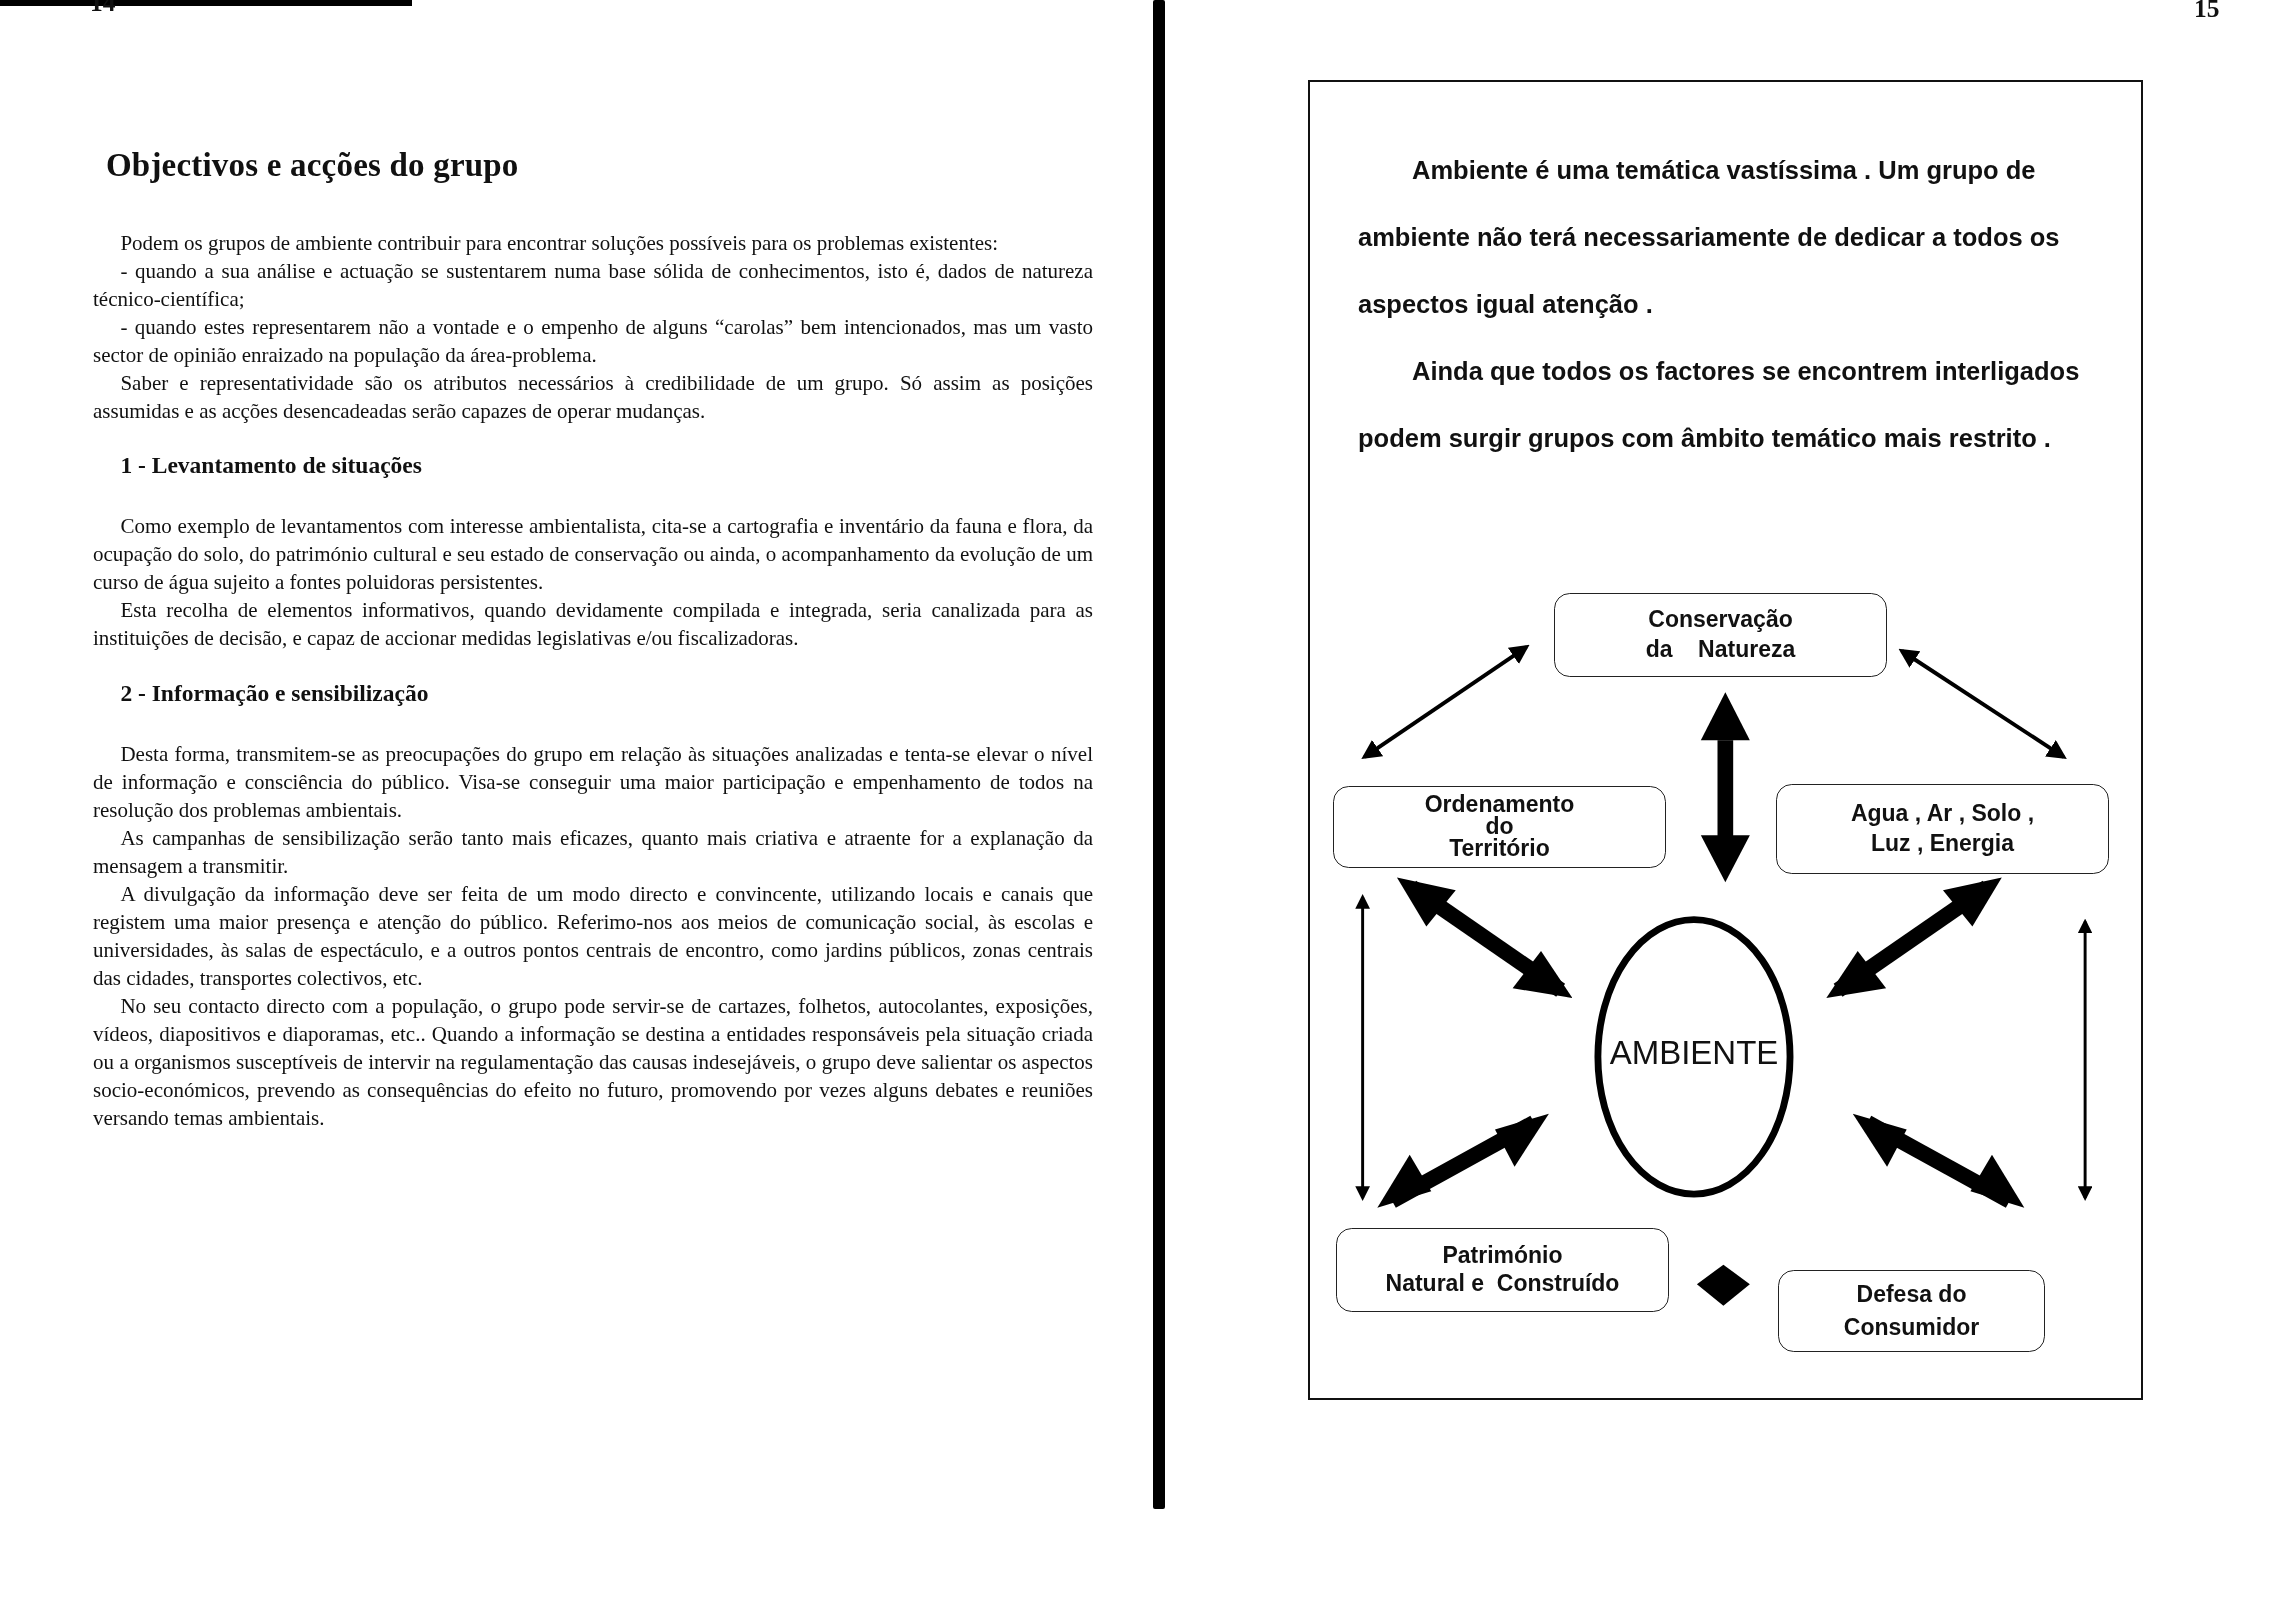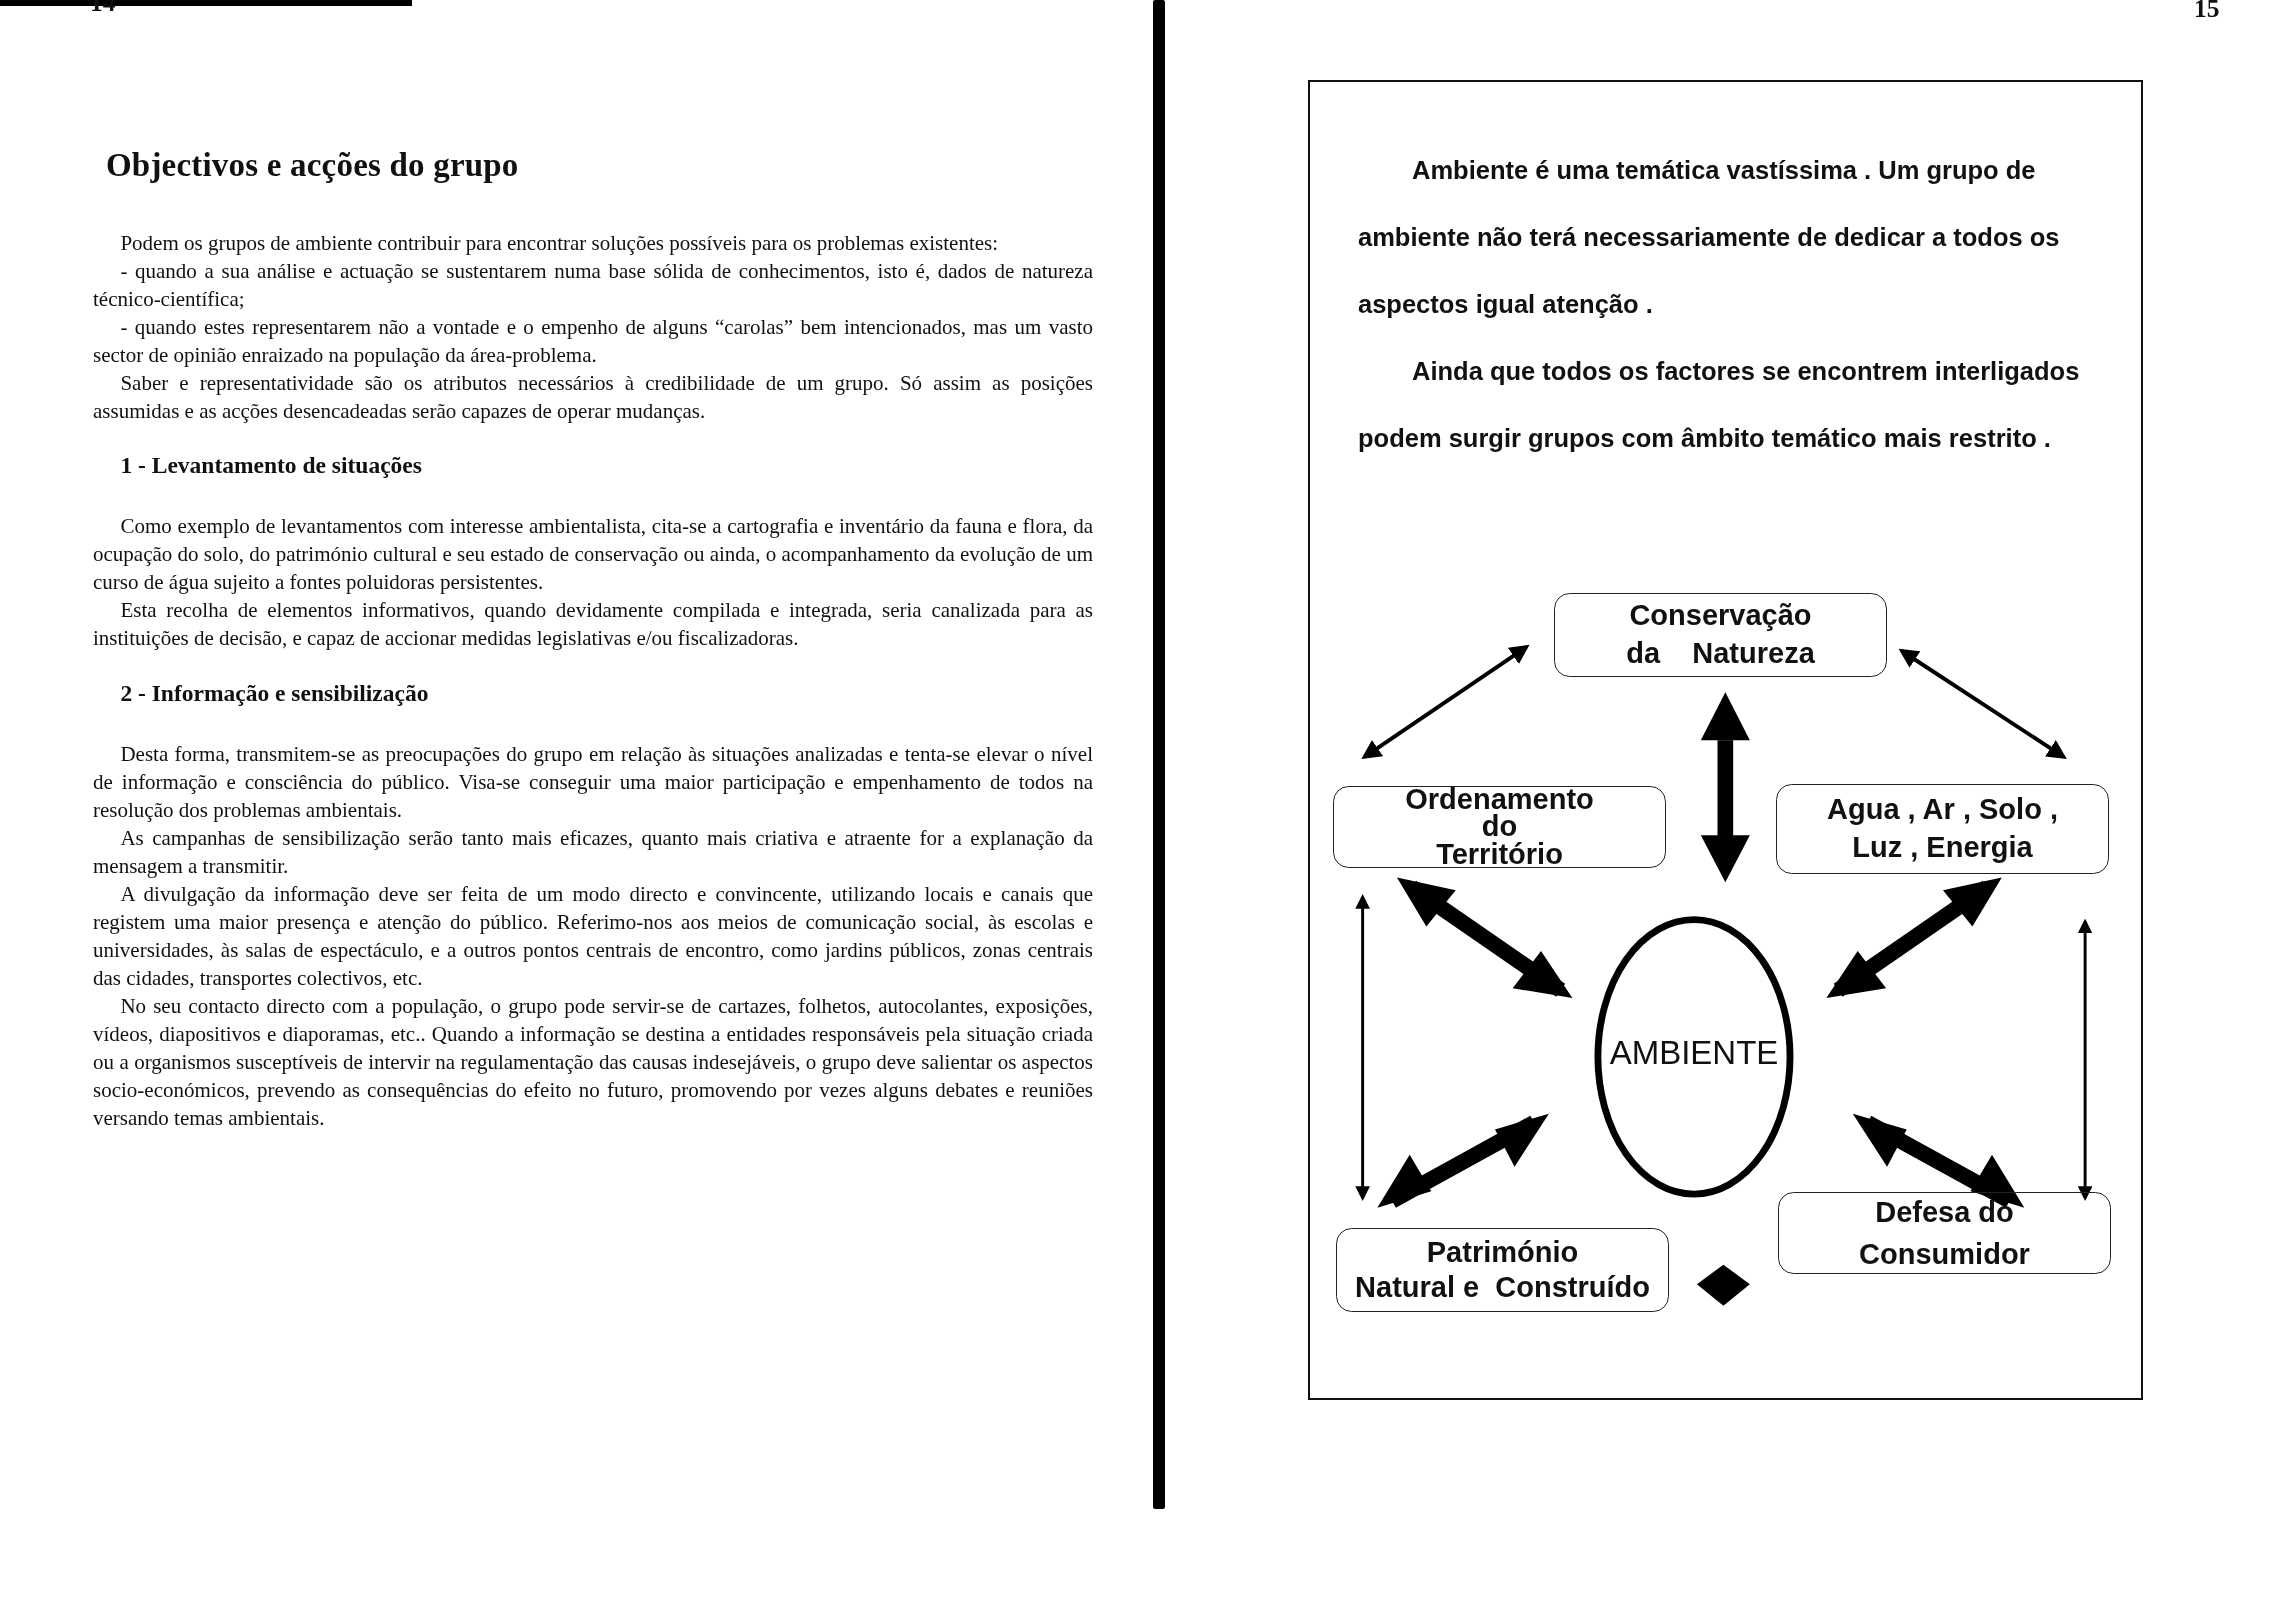--- a/index.html
+++ b/index.html
@@ -11,21 +11,21 @@
   .pnum { font-family:"Liberation Serif", serif; font-weight:bold; font-size:25.5px; line-height:1; }
   .spine { left:1153px; top:0; width:11.8px; height:1509px; background:#000; border-radius:2px; }
   .left-page { left:93px; top:147px; width:1000px; }
   .h1 { font-size:33px; font-weight:bold; margin:0 0 45px 13px; letter-spacing:0.2px; }
   .para { font-size:21px; line-height:28px; text-align:justify; margin:0; text-indent:27.4px; }
   .h2 { font-size:23.5px; font-weight:bold; margin:27.4px 0 33px 27.4px; }
   .frame { left:1308px; top:80px; width:835px; height:1320px; border:2px solid #111; box-sizing:border-box; }
   .intro { left:1358px; top:137px; width:745px; font-weight:bold; font-size:25.5px; line-height:67px; }
   .intro p { margin:0; }
   .intro .ind { text-indent:54px; }
-  .node { border:1.5px solid #222; border-radius:15.7px; box-sizing:border-box; display:flex; flex-direction:column; align-items:center; justify-content:center; font-family:"Liberation Sans", sans-serif; font-weight:bold; font-size:29px; text-align:center; line-height:1.3; }
+  .node { border:1.5px solid #222; border-radius:15.7px; box-sizing:border-box; display:flex; flex-direction:column; align-items:center; justify-content:center; font-family:"Liberation Sans", sans-serif; font-weight:bold; font-size:23px; text-align:center; line-height:1.3; }
   .node.tight { line-height:0.95; }
   .ambiente { font-family:"Liberation Sans", sans-serif; font-weight:normal; font-size:33px; }
   svg { position:absolute; left:0; top:0; }
 </style>
 </head>
 <body>
 
 <div class="abs topbar-left"></div>
 <div class="abs pnum" style="left:90px; top:-9.8px;">14</div>
 <div class="abs pnum" style="left:2194px; top:-3.9px;">15</div>
@@ -125,17 +125,17 @@
 <div class="abs node" style="left:1776px; top:784px; width:333px; height:90px;">
   <span>Agua , Ar , Solo ,</span>
   <span>Luz , Energia</span>
 </div>
 
 <div class="abs node" style="left:1336px; top:1228px; width:333px; height:84px; line-height:1.2;align-items:center;">
   <span>Património</span>
   <span style="white-space:pre;">Natural e  Construído</span>
 </div>
 
-<div class="abs node" style="left:1778px; top:1192px; width:333px; height:82px; line-height:1.45;">
+<div class="abs node" style="left:1778px; top:1270px; width:267px; height:82px; line-height:1.45;">
   <span>Defesa do</span>
   <span>Consumidor</span>
 </div>
 
 
 </body></html>

